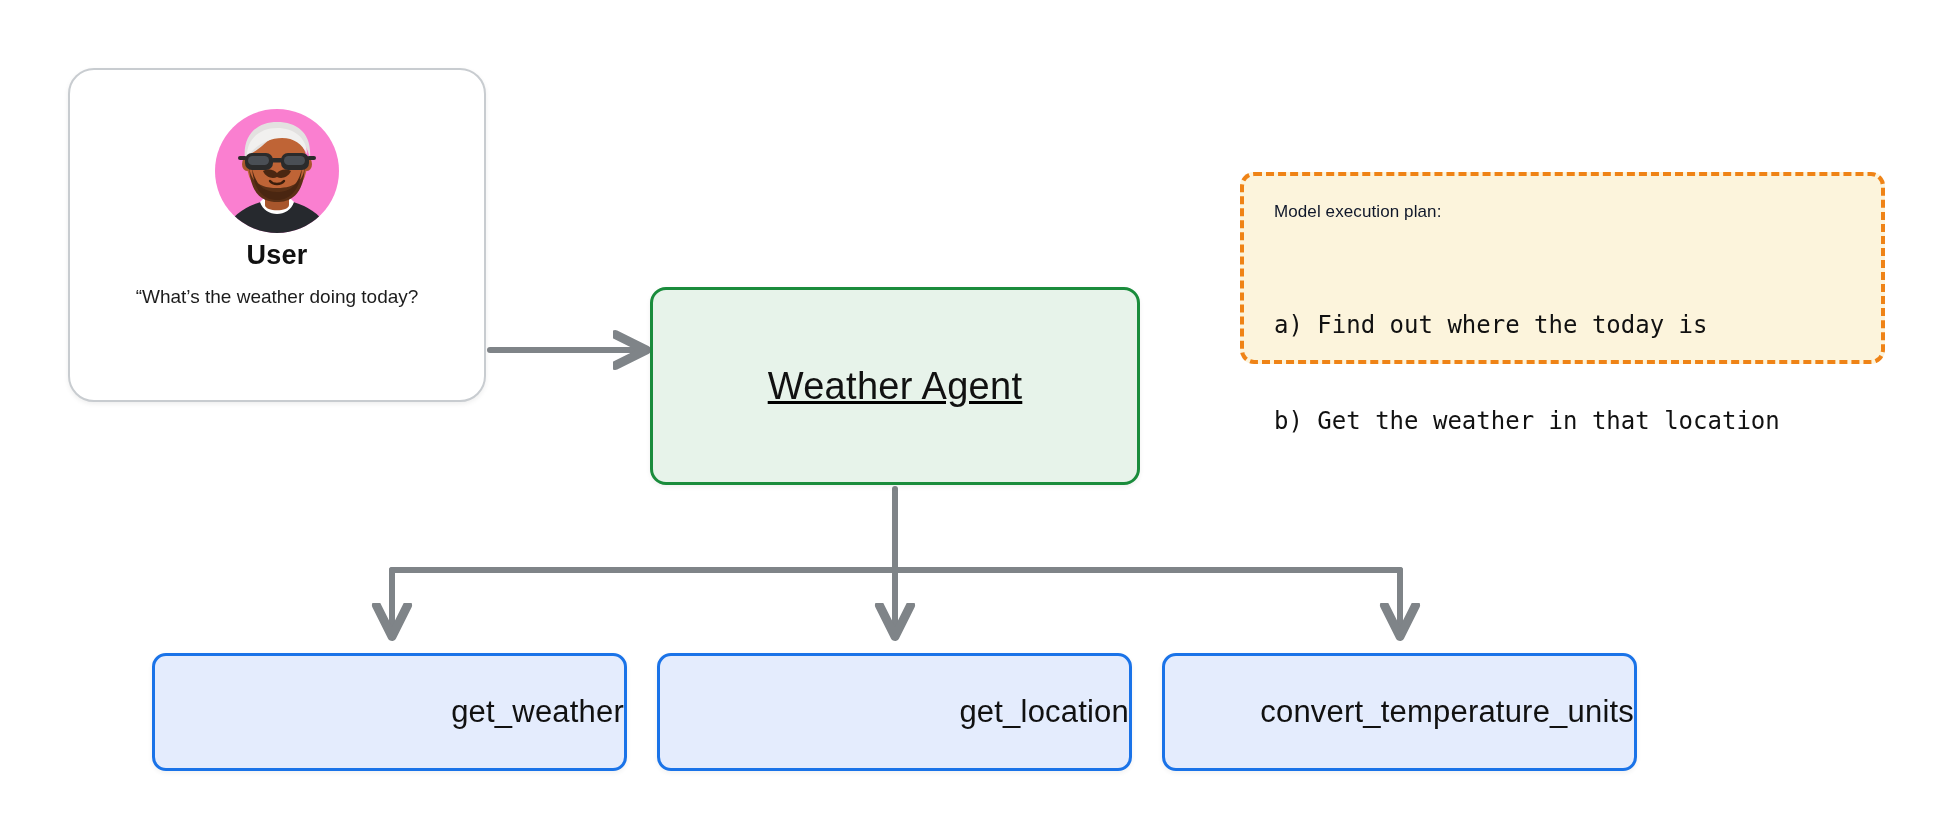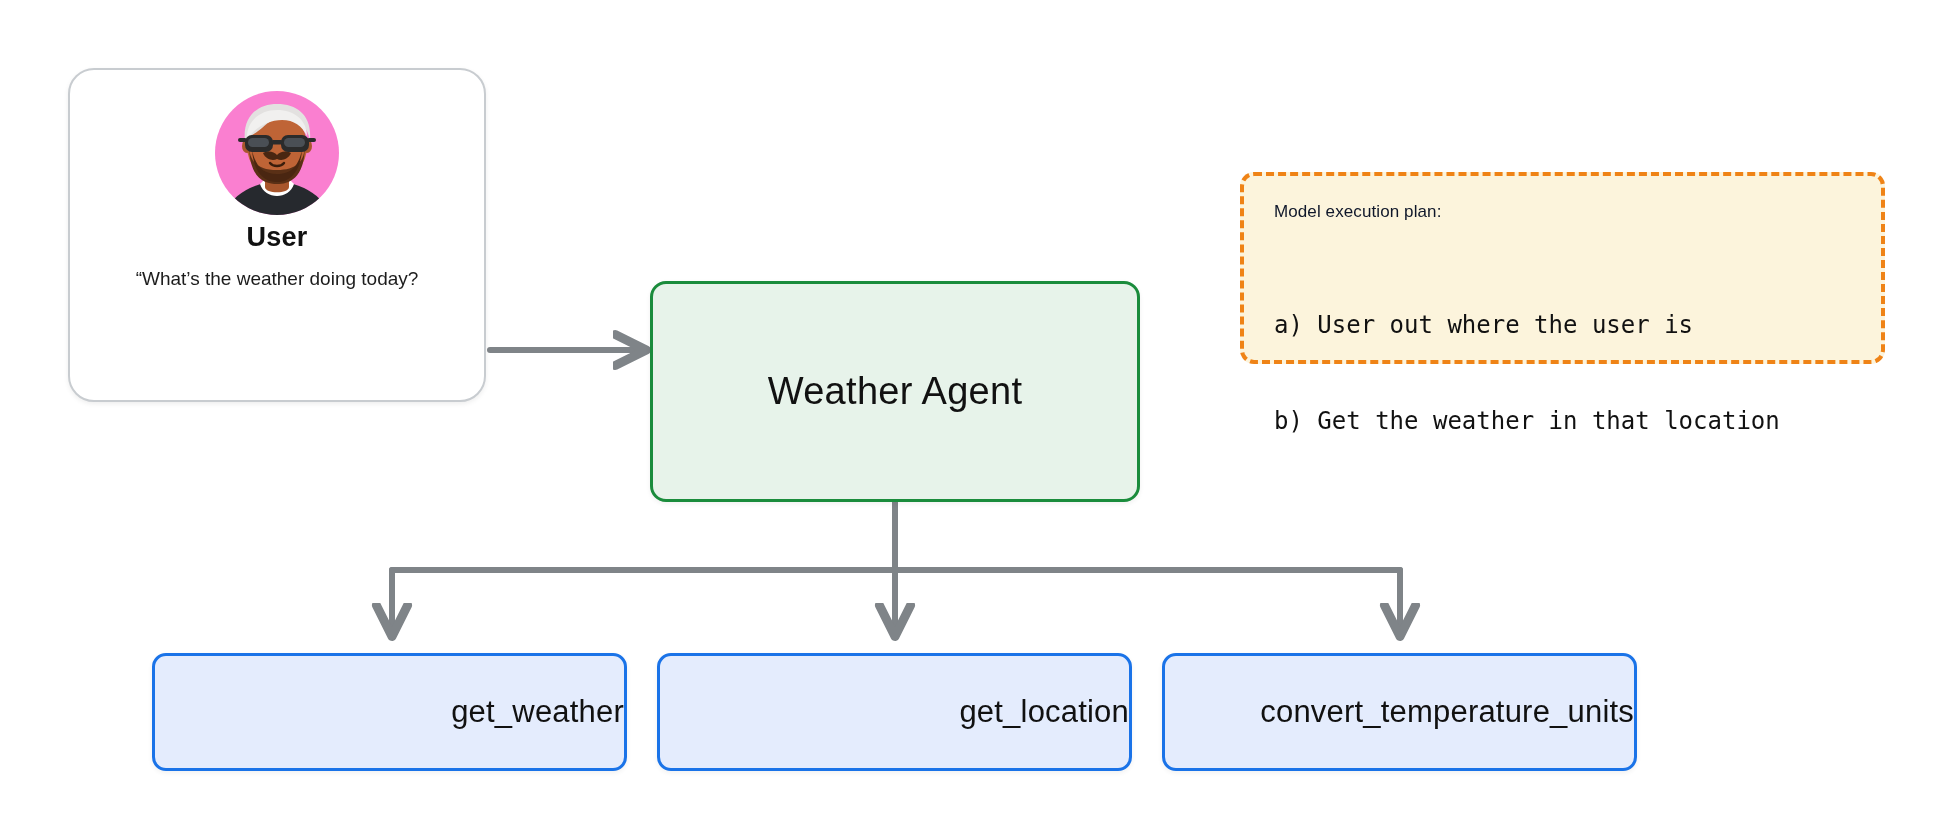--- a/index.html
+++ b/index.html
@@ -40,21 +40,21 @@
     width: 418px;
     height: 334px;
     background: #ffffff;
     border: 2px solid #c8ccd0;
     border-radius: 26px;
     box-shadow: 0 2px 5px rgba(0,0,0,0.07);
     box-sizing: border-box;
     display: flex;
     flex-direction: column;
     align-items: center;
-    padding-top: 18px;
+    padding-top: 36px;
   }
 
   .avatar {
     width: 130px;
     height: 130px;
     position: relative;
     flex: none;
   }
   .avatar svg { display: block; width: 130px; height: 130px; }
 
@@ -72,31 +72,32 @@
     line-height: 1.25;
     color: #1c1c1c;
     text-align: center;
     width: 330px;
   }
 
   
   .agent-box {
     position: absolute;
     left: 650px;
-    top: 281px;
+    top: 287px;
     width: 490px;
-    height: 221px;
+    height: 198px;
     background: #e7f3ea;
     border: 3px solid #1a8c3c;
     border-radius: 16px;
     box-sizing: border-box;
     display: flex;
     align-items: center;
     justify-content: center;
     box-shadow: 0 2px 5px rgba(0,0,0,0.06);
+    text-decoration: underline;
   }
   .agent-label {
     font-size: 38px;
     color: #111111;
     letter-spacing: 0.3px;
   }
 
   
   .plan-note {
     position: absolute;
@@ -234,21 +235,21 @@
     <div class="user-quote">“What’s the weather doing today?</div>
   </div>
 
   <div class="agent-box">
     <span class="agent-label">Weather Agent</span>
   </div>
 
   <div class="plan-note">
     <div class="plan-title">Model execution plan:</div>
     <div class="plan-list">
-      <span class="plan-line">a) User out where the user is</span>
+      <span class="plan-line">a) Find out where the today is</span>
       <span class="plan-line">b) Get the weather in that location</span>
     </div>
   </div>
 
   <div class="tool-box" id="tool-0">
     <span class="tool-label">get_weather</span>
   </div>
 
   <div class="tool-box" id="tool-1">
     <span class="tool-label">get_location</span>

